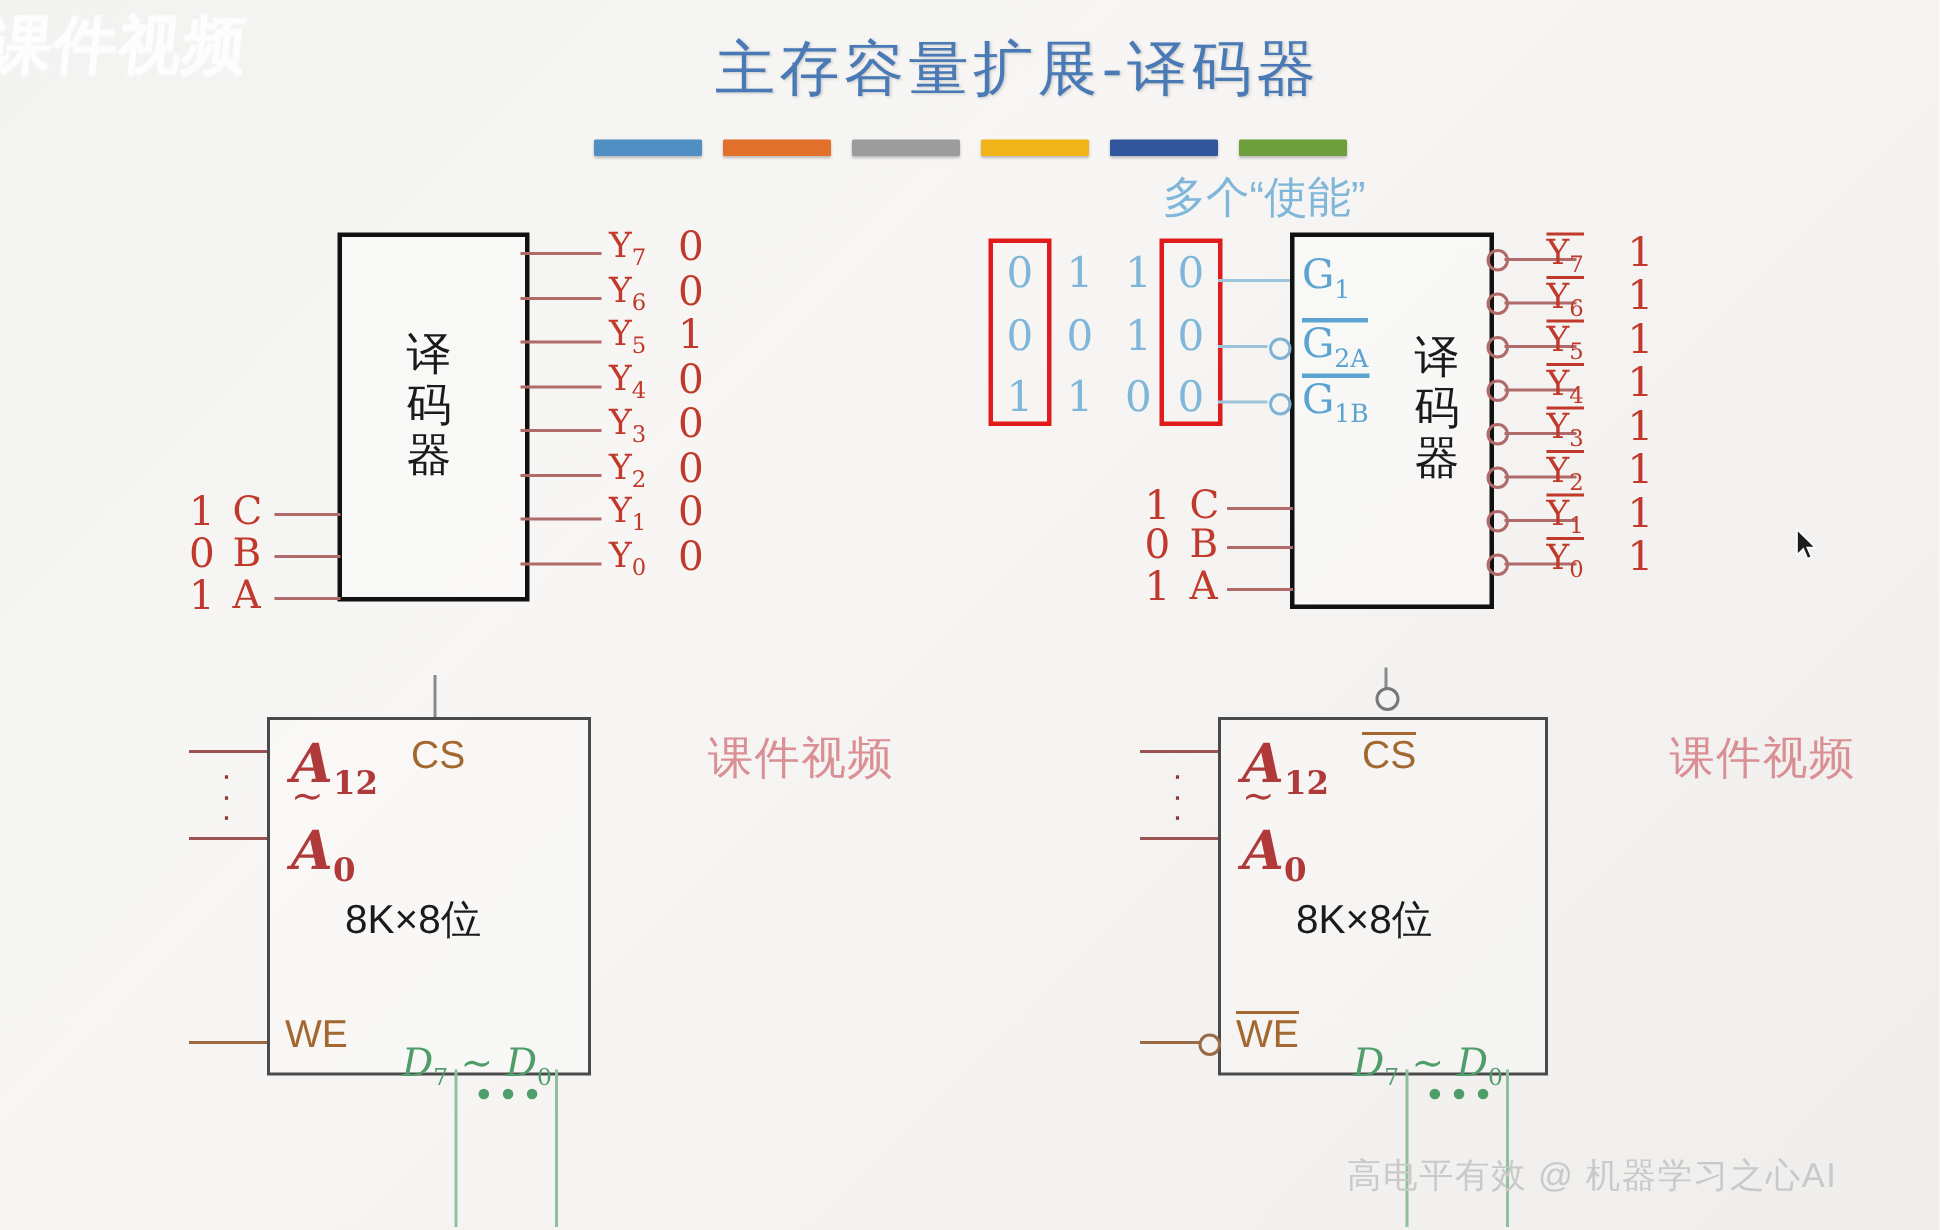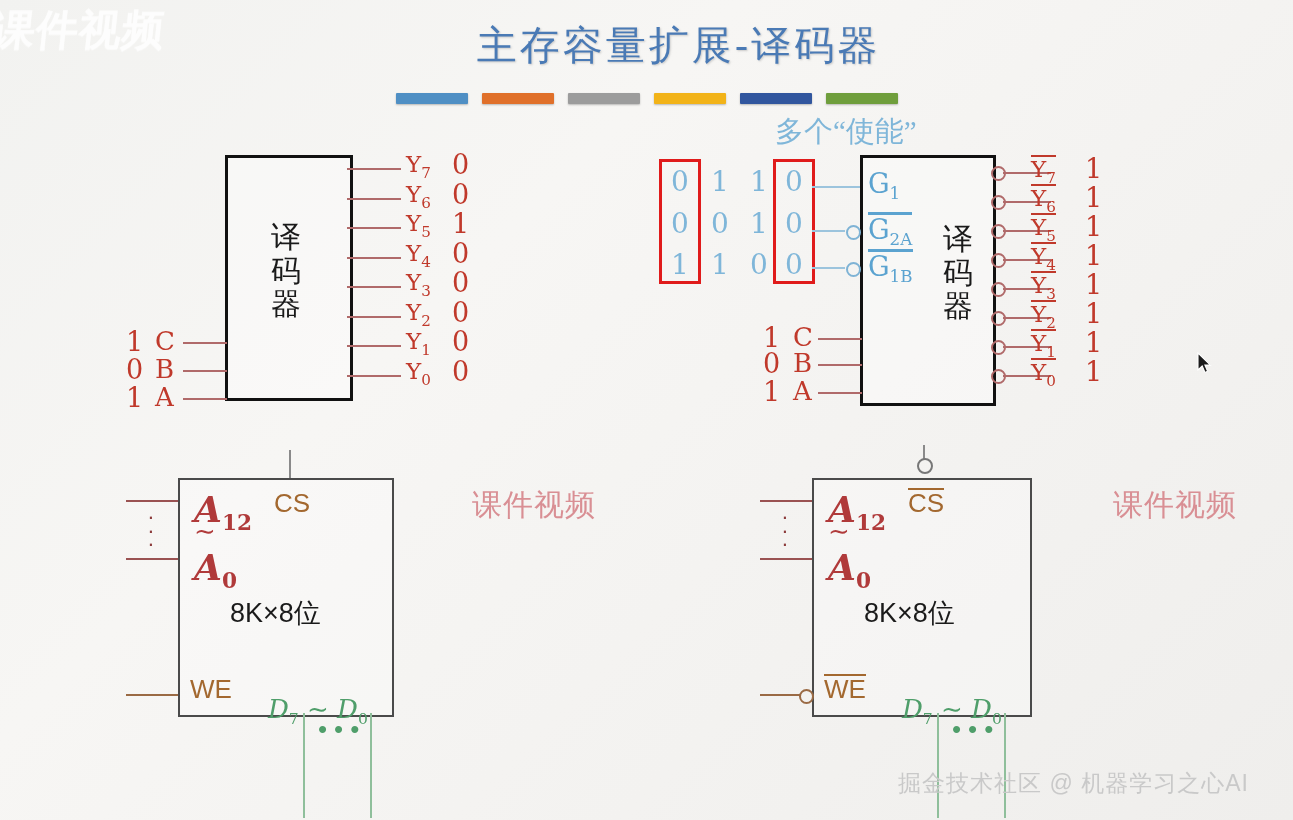--- a/index.html
+++ b/index.html
@@ -76,21 +76,21 @@
   }
   .yname sub,.sig-red sub{font-size:.66em;}
   .ovl{border-top:2px solid #c0392b;padding-top:0px;display:inline-block;line-height:1.05;}
   .cn-black{
     position:absolute;color:#1a1a1a;
     font-family:"DejaVu Serif","Liberation Serif",serif;
     font-size:30px;line-height:1.12;text-align:center;
   }
   .blue-txt{
     position:absolute;color:#7fb6d9;white-space:nowrap;
-    font-family:Liberation Serif, serif;
+    font-family:Liberation Sans, sans-serif;
   }
   .tt-digit{
     position:absolute;color:#7fb6d9;
     font-family:"DejaVu Serif","Liberation Serif",serif;
     font-size:28px;text-align:center;width:24px;
   }
   .redbox{position:absolute;border:3px solid #e01b1b;}
   .gtxt{
     position:absolute;color:#5ba3d0;white-space:nowrap;
     font-family:"DejaVu Serif","Liberation Serif",serif;
@@ -306,17 +306,17 @@
     <div class="bubble bubble-brown" style="left:799px;top:689px;"></div>
     <div class="dbus" style="left:902px;top:694px;"><span>D</span><sub>7</sub><span> ∼ </span><span>D</span><sub>0</sub></div>
     <div class="wire-green" style="left:937px;top:713px;height:105px;"></div>
     <div class="wire-green" style="left:1004px;top:713px;height:105px;"></div>
     <div class="hdots" style="left:952px;top:714px;">•••</div>
   </div>
 
 <div class="abs mid-label" style="left:472px;top:485px;">课件视频</div>
 <div class="abs mid-label" style="left:1113px;top:485px;">课件视频</div>
 
-<div class="abs" id="wm-bottom">掘金技术社区 @ 机器学习之心AI</div>
+<div class="abs" id="wm-bottom">高电平有效 @ 机器学习之心AI</div>
 
 <svg class="abs" id="cursor" viewBox="0 0 16 22">
   <path d="M1,1 L1,18 L5.2,14 L8,20.5 L10.6,19.3 L7.9,13.1 L13.4,13.1 Z" fill="#1c1c1c" stroke="#ffffff" stroke-width="1.1"></path>
 </svg>
 
 </body></html>

